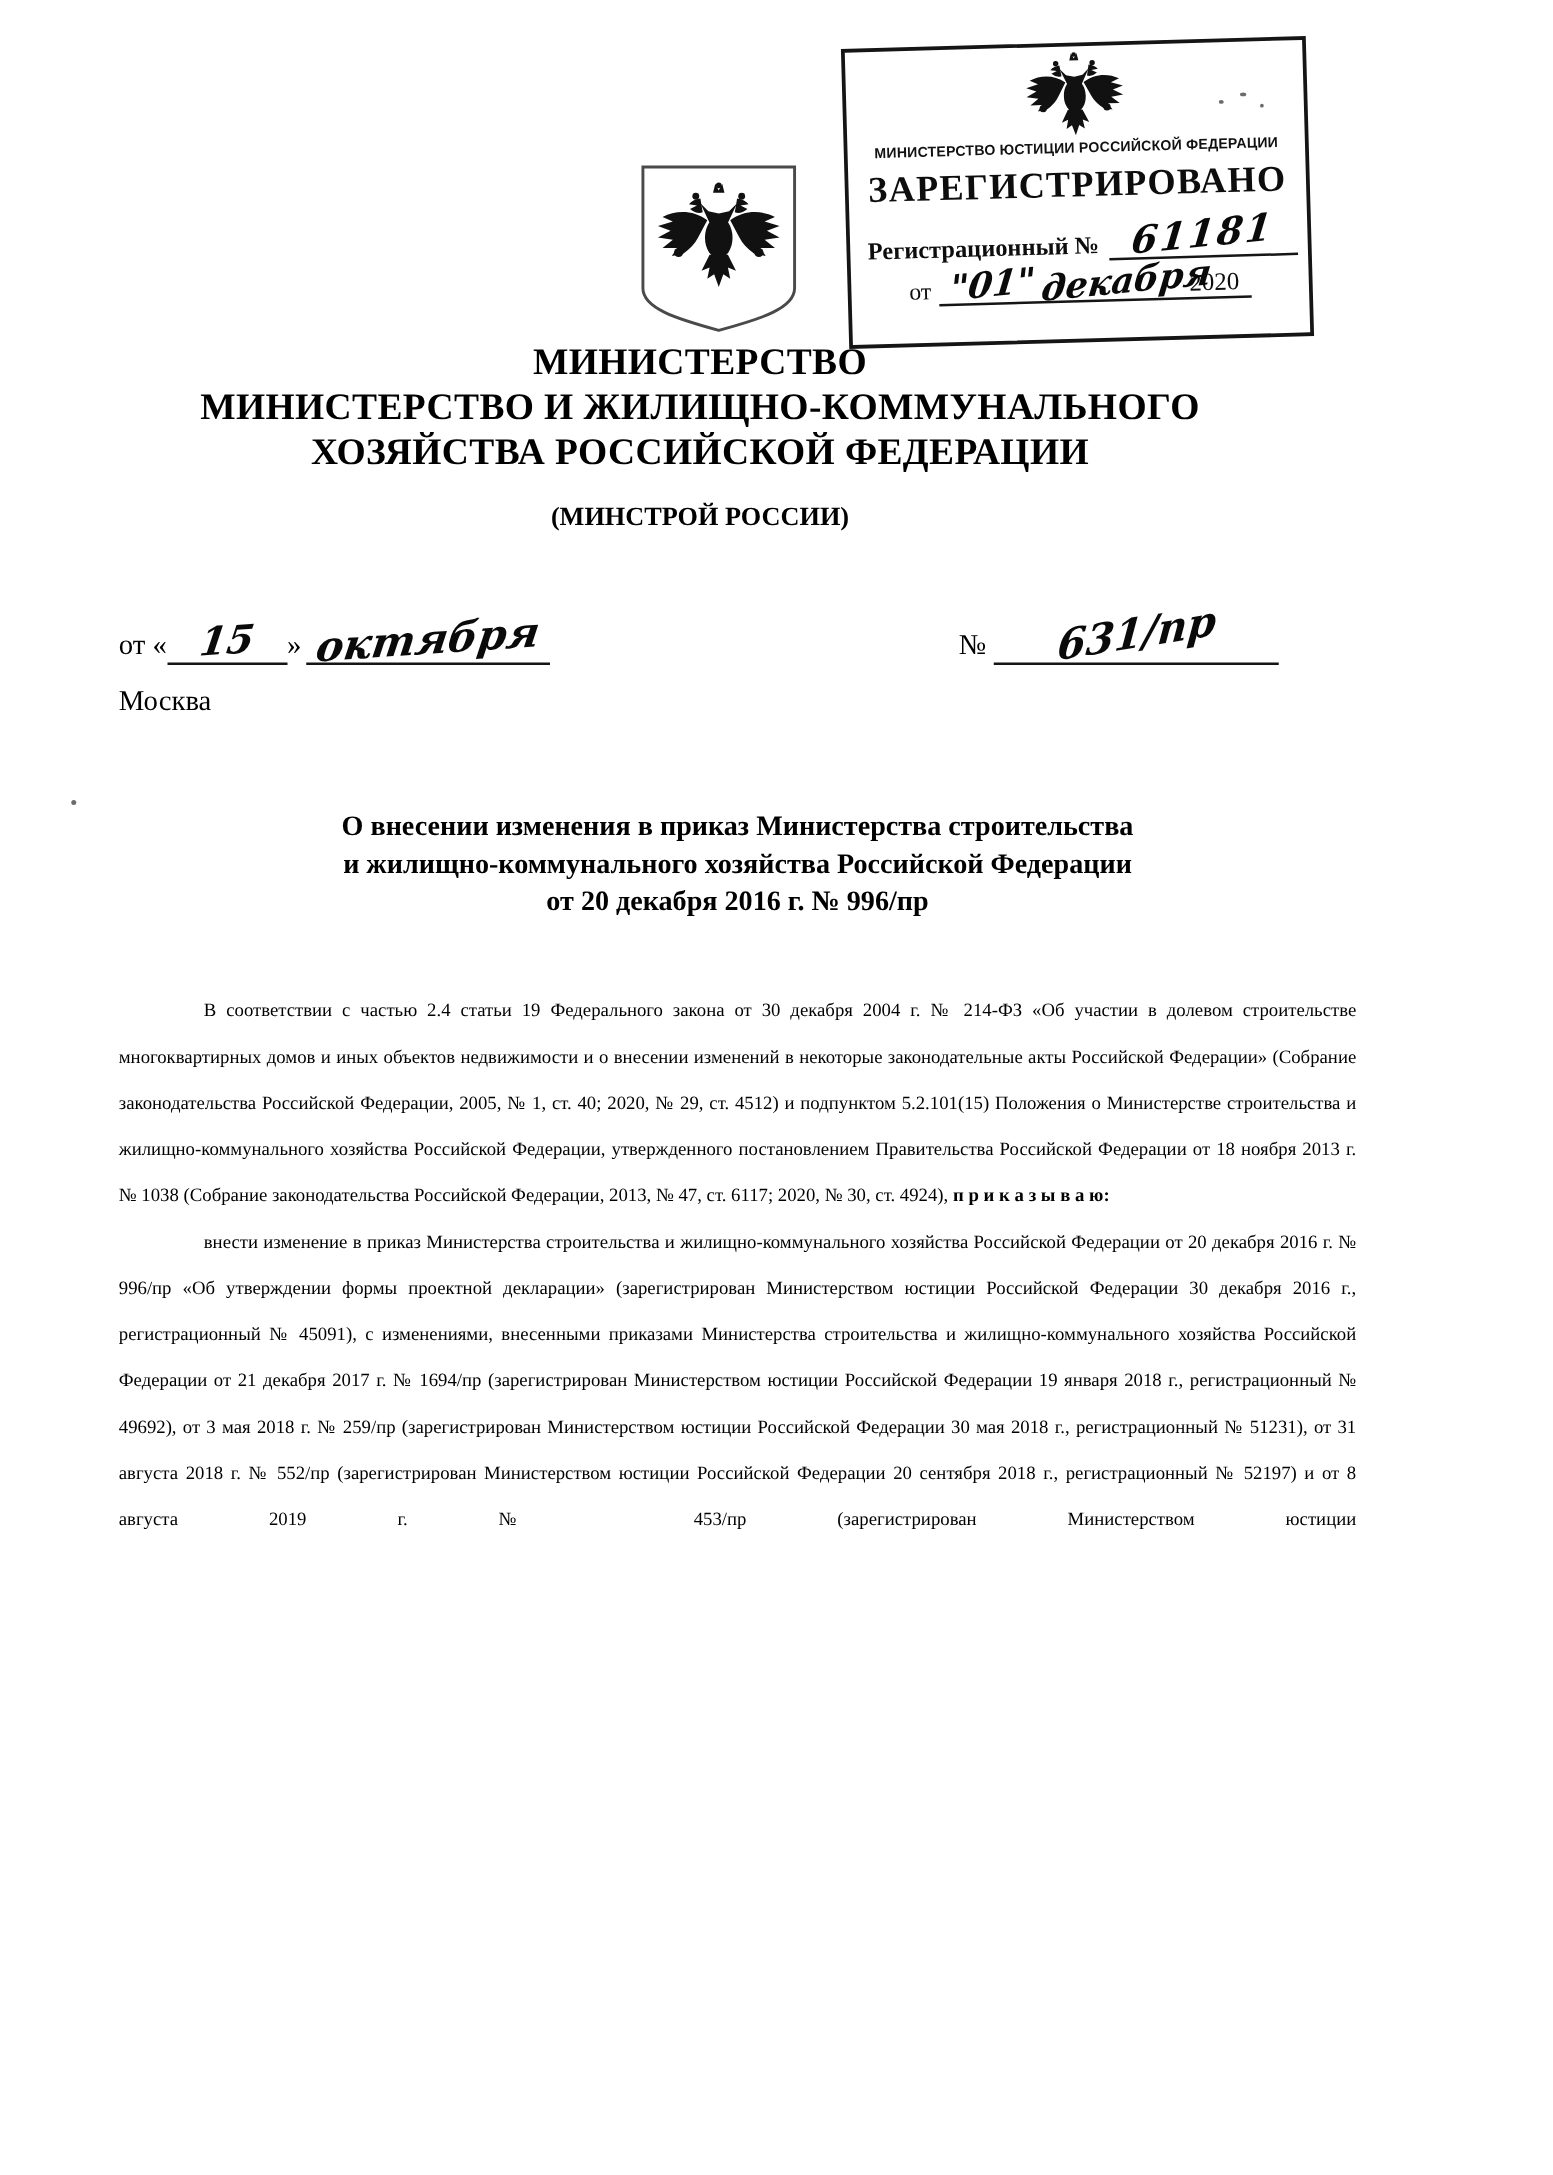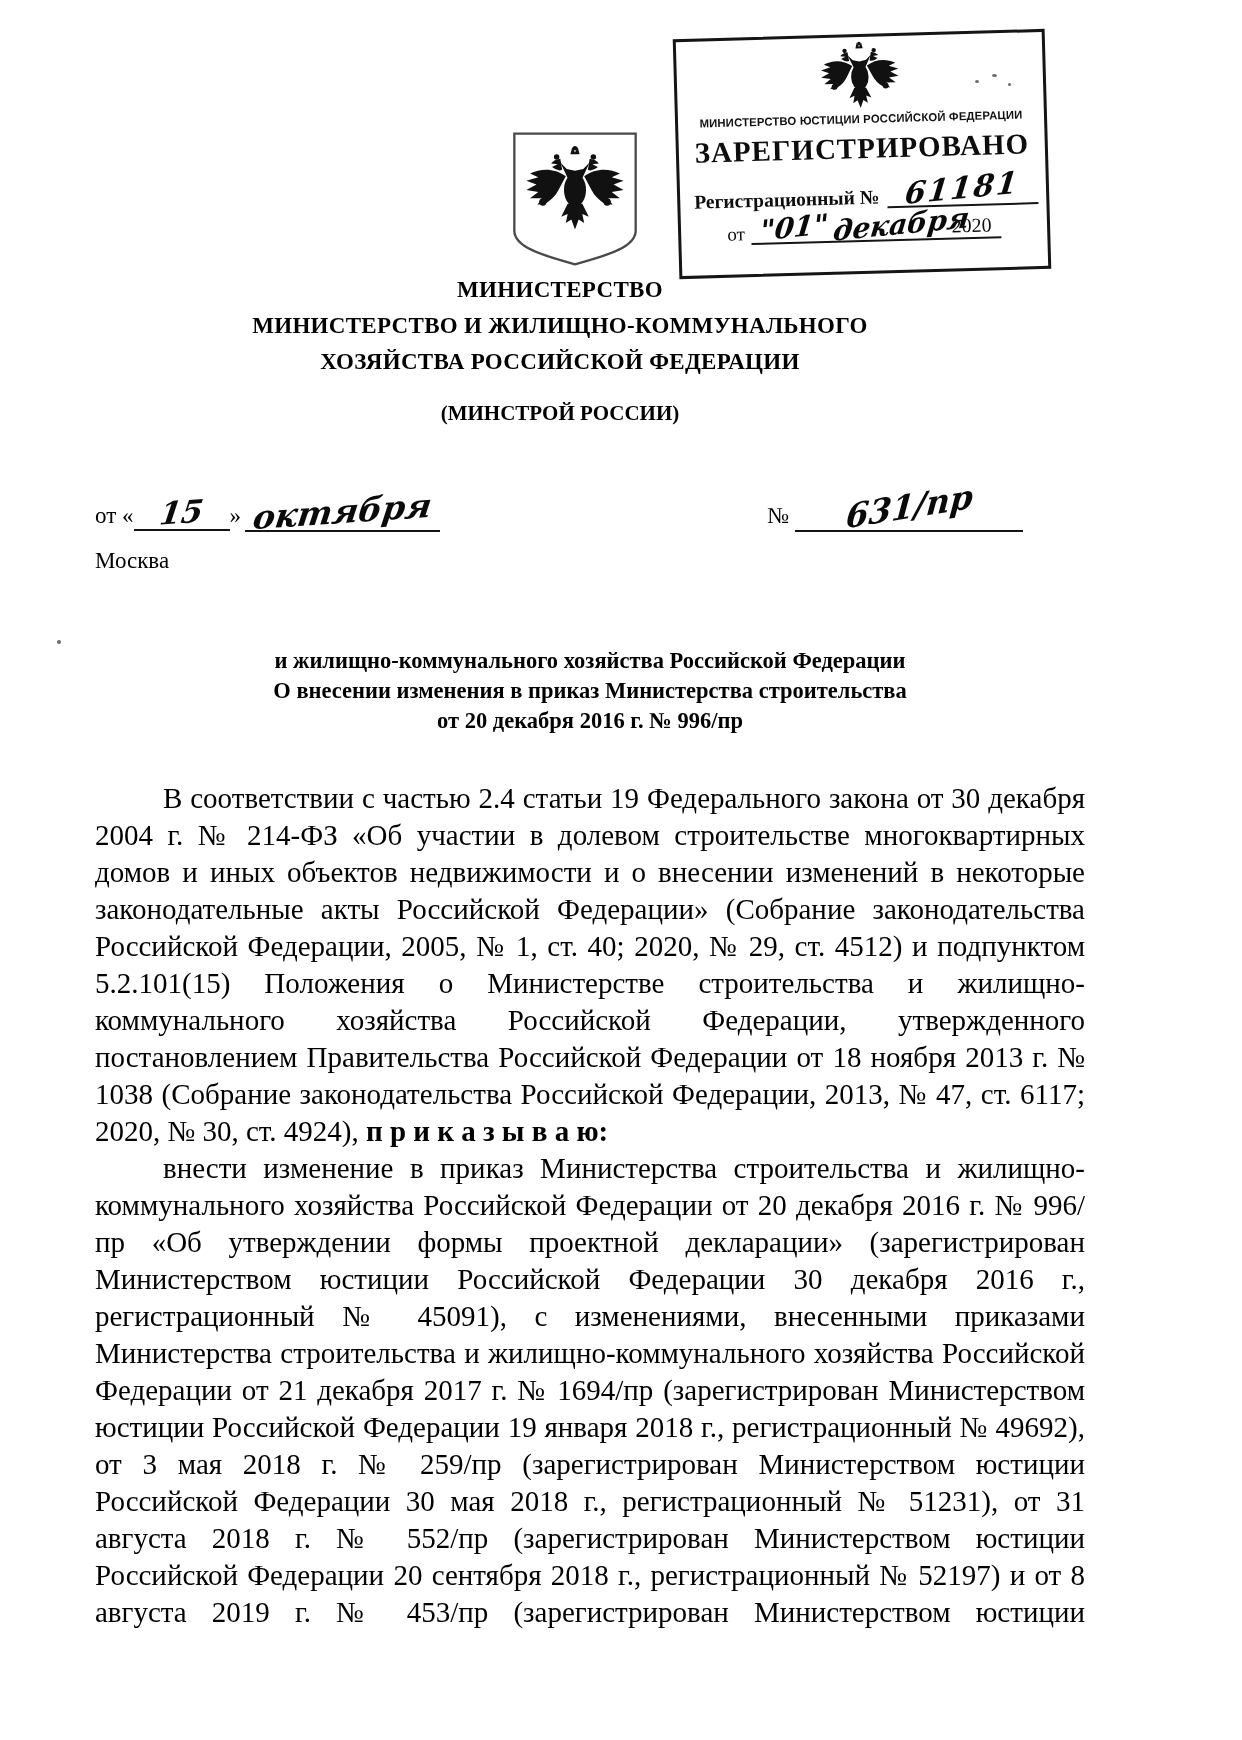--- a/index.html
+++ b/index.html
@@ -60,21 +60,21 @@
     border-bottom:2.5px solid #151515;
     line-height:1.05; vertical-align:baseline;
   }
   .stamp-regnum { width:156px; margin-left:8px; }
   .stamp-regnum .hand { font-size:30px; letter-spacing:2px; }
   .stamp-date-ul { width:250px; margin-left:6px; }
   .stamp-date-ul .hand { font-size:28px; }
   .stamp-date-ul .printed-year { font-size:20px; margin-left:-18px; }
   
   .header { width:930px; text-align:center; }
-  .org-name { font-weight:bold; font-size:23px; line-height:36px; letter-spacing:0.3px; }
+  .org-name { font-weight:bold; font-size:30px; line-height:36px; letter-spacing:0.3px; }
   .org-short { font-weight:bold; font-size:21px; margin-top:21px; }
   .doc-type { font-weight:bold; font-size:26px; letter-spacing:2px; margin-top:27px; }
   
   .dateline {
     display:flex; justify-content:space-between; align-items:flex-end;
     margin-top:44px; height:62px;
   }
   .dateline-left { font-size:23px; white-space:nowrap; }
   .date-day-ul { width:96px; }
   .date-day-ul .hand { font-size:31px; }
@@ -83,21 +83,21 @@
   .date-year { margin-left:-30px; position:relative; z-index:-1; }
   .dateline-right { font-size:23px; white-space:nowrap; padding-right:62px; }
   .doc-num-ul { width:228px; margin-left:6px; }
   .doc-num-ul .hand { font-size:33px; transform:rotate(-9deg) skewX(-14deg) translateY(-5px); }
   
   .place { text-align:left; font-size:23px; margin-top:16px; width:930px; }
   .subject {
     text-align:center; font-weight:bold;
     font-size:22.5px; line-height:30px; margin-top:72px;
   }
-  .body-text { margin-top:44px; font-size:29px; line-height:37px; text-align:justify; }
+  .body-text { margin-top:55px; font-size:15px; line-height:37px; text-align:justify; }
   .body-text p { margin:0; text-indent:68px; }
   .body-text p.cutoff { text-align-last:justify; }
   .order-word { font-weight:bold; }
   
   .speck { position:absolute; background:#6b6b6b; border-radius:50%; }
 </style>
 </head>
 <body>
 
 <svg width="0" height="0" style="position:absolute" aria-hidden="true">
@@ -170,22 +170,22 @@
       <span>от «</span><span class="uline date-day-ul"><span class="hand">15</span></span><span>»</span><span class="uline date-month-ul"><span class="hand">октября</span></span><span class="date-year">2020 г.</span>
     </div>
     <div class="dateline-right">
       <span>№</span><span class="uline doc-num-ul"><span class="hand">631/пр</span></span>
     </div>
   </div>
 
   <div class="place">Москва</div>
 
   <div class="subject">
+    <div>О внесении изменения в приказ Министерства строительства</div>
     <div>и жилищно-коммунального хозяйства Российской Федерации</div>
-    <div>О внесении изменения в приказ Министерства строительства</div>
     <div>от 20 декабря 2016 г. № 996/пр</div>
   </div>
 
   <div class="body-text">
     <p><span>В соответствии с частью 2.4 статьи 19 Федерального закона от 30 декабря 2004 г. № 214-ФЗ «Об участии в долевом строительстве многоквартирных домов и иных объектов недвижимости и о внесении изменений в некоторые законодательные акты Российской Федерации» (Собрание законодательства Российской Федерации, 2005, № 1, ст. 40; 2020, № 29, ст. 4512) и подпунктом 5.2.101(15) Положения о Министерстве строительства и жилищно-коммунального хозяйства Российской Федерации, утвержденного постановлением Правительства Российской Федерации от 18 ноября 2013 г. № 1038 (Собрание законодательства Российской Федерации, 2013, № 47, ст. 6117; 2020, № 30, ст. 4924),</span>
       <span class="order-word">п р и к а з ы в а ю:</span></p>
     <p class="cutoff">внести изменение в приказ Министерства строительства и жилищно-коммунального хозяйства Российской Федерации от 20 декабря 2016 г. № 996/пр «Об утверждении формы проектной декларации» (зарегистрирован Министерством юстиции Российской Федерации 30 декабря 2016 г., регистрационный № 45091), с изменениями, внесенными приказами Министерства строительства и жилищно-коммунального хозяйства Российской Федерации от 21 декабря 2017 г. № 1694/пр (зарегистрирован Министерством юстиции Российской Федерации 19 января 2018 г., регистрационный № 49692), от 3 мая 2018 г. № 259/пр (зарегистрирован Министерством юстиции Российской Федерации 30 мая 2018 г., регистрационный № 51231), от 31 августа 2018 г. № 552/пр (зарегистрирован Министерством юстиции Российской Федерации 20 сентября 2018 г., регистрационный № 52197) и от 8 августа 2019 г. № 453/пр (зарегистрирован Министерством юстиции</p>
   </div>
 
 </div>

